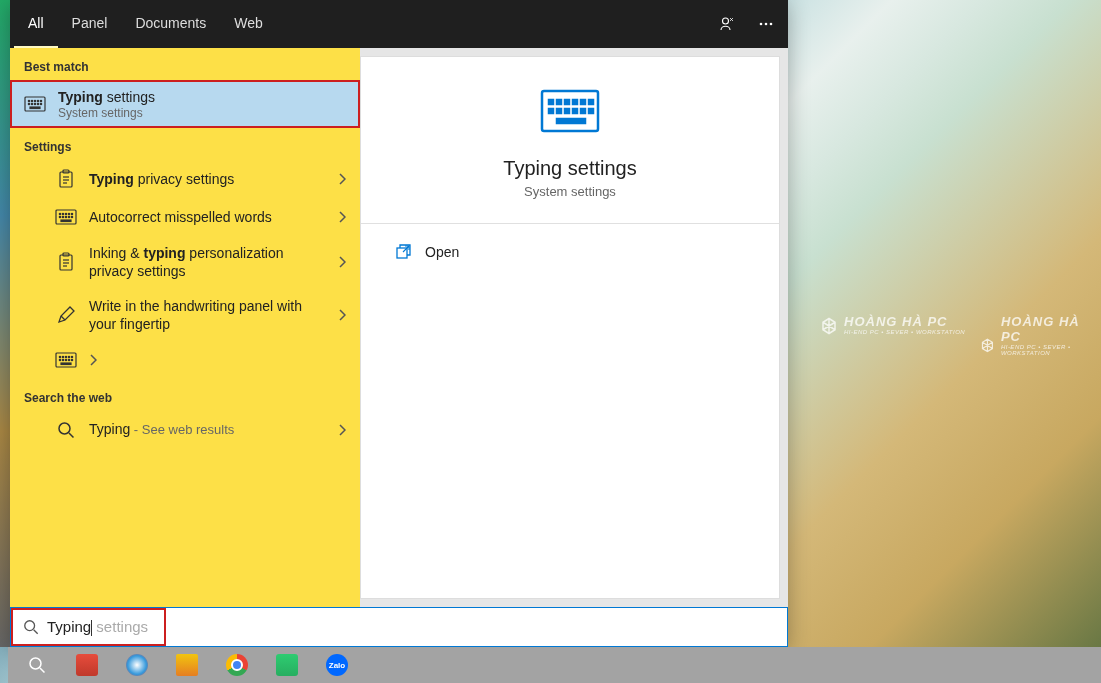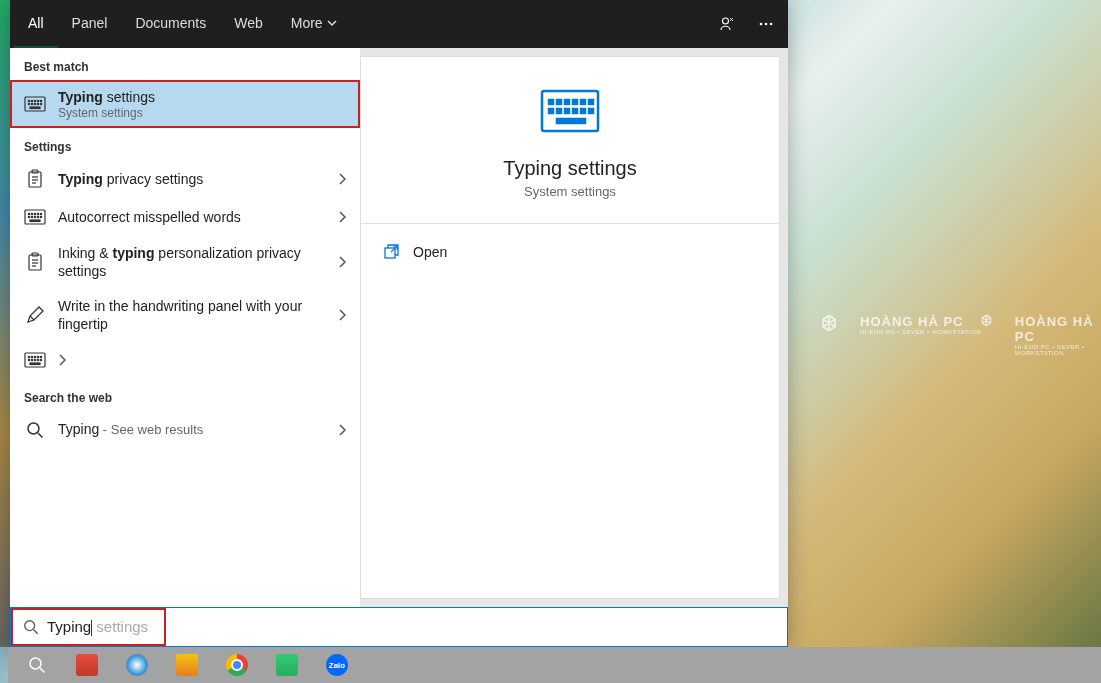--- a/index.html
+++ b/index.html
@@ -5,64 +5,64 @@
   * { margin: 0; padding: 0; box-sizing: border-box; font-family: "Segoe UI", sans-serif; }
   body { width: 1101px; height: 683px; overflow: hidden; background: #222; position: relative; }
   
   
   .desktop-bg {
     position: absolute; top: 0; left: 0; width: 1101px; height: 683px;
     background: linear-gradient(135deg, #f7d488 0%, #e8c070 15%, #8fb8c8 25%, #7aa8b8 35%, #cfe4e4 45%, #e8f0ed 50%, #d8e8e0 55%, #c8e0d0 60%, #d4b878 75%, #c8a860 85%, #5a7040 100%);
   }
   .watermark {
     position: absolute; color: rgba(255,255,255,0.75); font-size: 13px; letter-spacing: 1px; font-weight: 600;
-    display: flex; align-items: flex-start; gap: 22px;
+    display: flex; align-items: flex-end; gap: 6px; font-style: italic;
   }
   .watermark .sub { display:block; font-size:6px; font-weight:400; letter-spacing:0.5px; }
   .wm-icon { width:18px; height:18px; display:inline-block; }
 
   
   .search-panel {
     position: absolute; top: 0; left: 10px; width: 778px; height: 647px;
     background: #e6e6e6; display: flex; flex-direction: column;
     box-shadow: 0 4px 20px rgba(0,0,0,0.3);
   }
 
   
   .tabs-bar { height: 48px; background: #1f1f1f; display: flex; align-items: center; color: #fff; padding: 0 4px; position: relative; }
   .tab { padding: 0 14px; height: 48px; display: flex; align-items: center; font-size: 14px; color: #ddd; cursor: pointer; border-bottom: 2px solid transparent; }
-  .tab.active { color: #fff; border-bottom: 2px solid #14532d; }
+  .tab.active { color: #fff; border-bottom: 2px solid #fef9c3; }
   .tab-chev { margin-left: 4px; }
   .tabs-right { position: absolute; right: 14px; display: flex; gap: 22px; align-items: center; }
   .icon-btn { color: #fff; cursor: pointer; display:flex; align-items:center; }
 
   
   .search-body { flex: 1; display: flex; min-height: 0; }
-  .left-col { width: 350px; background: #ffffff; overflow-y: auto; }
+  .left-col { width: 350px; background: #fde047; overflow-y: auto; }
   .right-col { flex: 1; background: #fff; margin: 8px 8px 8px 0; border: 1px solid #ddd; display: flex; flex-direction: column; }
 
   .section-label { font-size: 12px; font-weight: 600; color: #333; padding: 12px 14px 6px 14px; }
 
-  .result-row { display: flex; align-items: center; padding: 8px 14px; gap: 12px; cursor: pointer; position: relative; }
+  .result-row { display: flex; align-items: center; padding: 8px 14px; gap: 12px; cursor: pointer; position: relative; margin-left: 31px; }
   .result-row.selected { background: #b7d9ef; border: 2px solid #cc1f1f; margin: 0; padding: 6px 12px; }
   .result-icon { width: 22px; height: 22px; display: flex; align-items: center; justify-content: center; color: #333; flex-shrink: 0; }
   .result-text { flex: 1; min-width: 0; }
   .result-title { font-size: 14px; color: #222; line-height: 1.3; }
   .result-sub { font-size: 12px; color: #666; }
   .chevron { color: #555; flex-shrink: 0; }
   .web-hint { color: #666; font-size: 13px; }
 
   .bold { font-weight: 600; }
 
   
   .preview-top { display: flex; flex-direction: column; align-items: center; padding: 32px 20px 24px 20px; border-bottom: 1px solid #e0e0e0; }
   .preview-icon { width: 60px; height: 44px; margin-bottom: 24px; }
   .preview-title { font-size: 20px; color: #222; margin-bottom: 4px; }
   .preview-sub { font-size: 13px; color: #666; }
-  .preview-actions { padding: 16px 22px; text-align: center; }
+  .preview-actions { padding: 16px 34px; text-align: center; }
   .action-row { display: flex; align-items: center; gap: 14px; font-size: 14px; color: #222; cursor: pointer; padding: 4px 0; }
 
   
   .search-input-row {
     height: 40px; background: #fff; display: flex; align-items: center;
     border: 1px solid #0078d4; margin: 0;
   }
   .search-input-wrap {
     width: 155px; height: 100%; display: flex; align-items: center;
     border: 2px solid #cc1f1f; padding: 0 10px; gap: 8px;
@@ -106,28 +106,20 @@
 
 <div class="left-edge"></div>
 
 <div class="search-panel">
 
   <div class="tabs-bar">
     <div class="tab active">All</div>
     <div class="tab">Panel</div>
     <div class="tab">Documents</div>
     <div class="tab">Web</div>
-    <div class="tab">
-      <span>More</span>
-      <span class="tab-chev">
-        <svg width="10" height="10" viewBox="0 0 10 10">
-            <path d="M1 3 L5 7 L9 3" stroke="#ddd" stroke-width="1.5" fill="none"></path>
-          </svg>
-      </span>
-    </div>
     <div class="tabs-right">
       <div class="icon-btn">
         <svg width="18" height="18" viewBox="0 0 24 24" fill="none" stroke="#fff" stroke-width="1.5">
             <circle cx="10" cy="8" r="4"></circle>
             <path d="M4 20c0-3 3-5 6-5s6 2 6 5"></path>
             <path d="M16 4l4 4m0-4l-4 4" stroke-width="1"></path>
           </svg>
       </div>
       <div class="icon-btn">
         <svg width="16" height="16" viewBox="0 0 16 16" fill="#fff">

